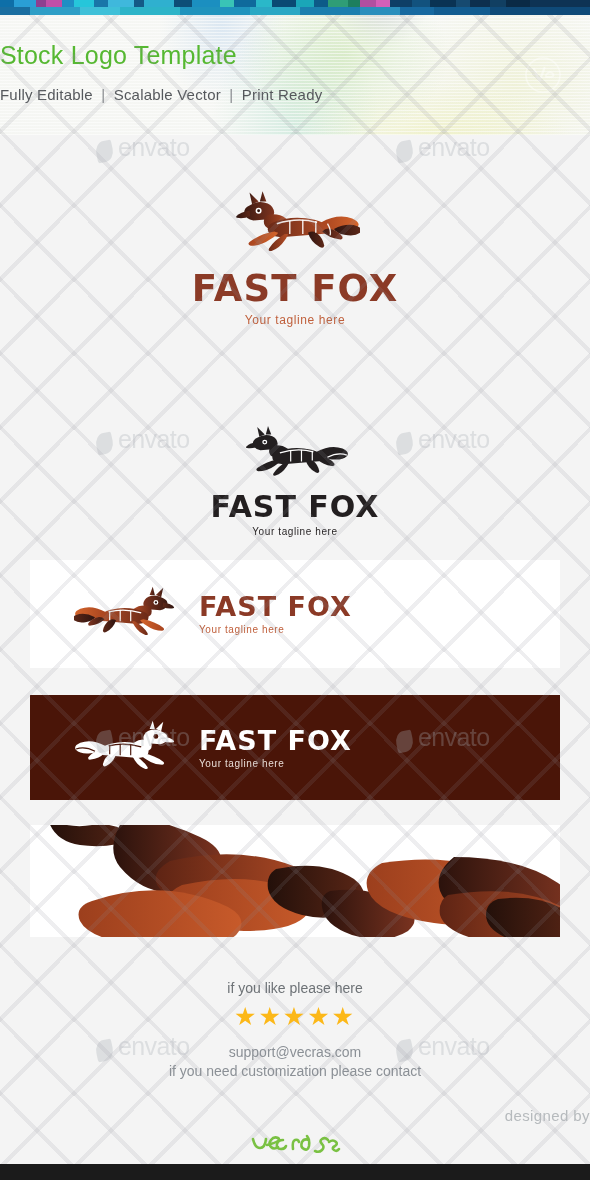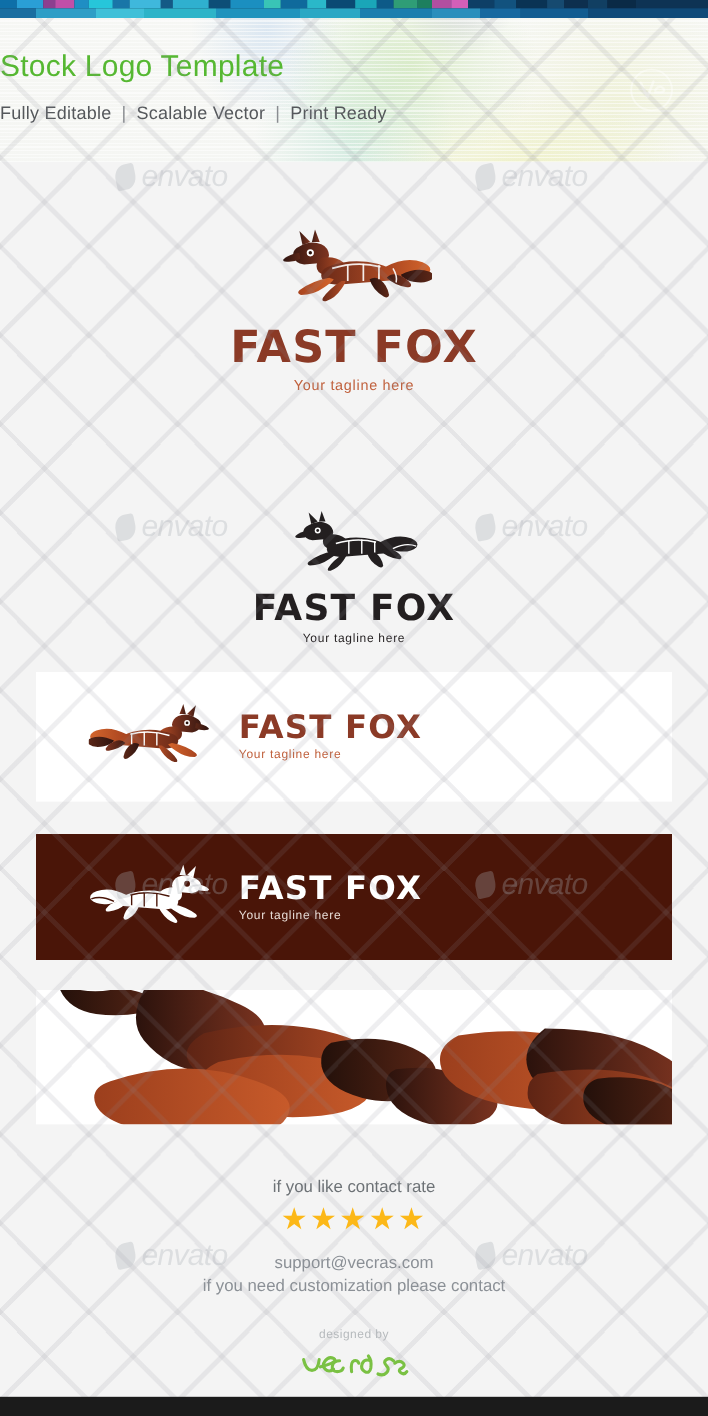--- a/index.html
+++ b/index.html
@@ -84,24 +84,23 @@
 
   .ve-badge{
     position:absolute; top:38px; right:25px;
     width:44px; height:44px; z-index:5;
     opacity:.5;
   }
 
   
   .env{
     position:absolute; z-index:7;
-    display:flex; align-items:center; gap:5px;
+    display:flex; align-items:flex-end; gap:5px;
     opacity:.30; pointer-events:none;
     color:#9aa0a6;
-    font-style:italic;
   }
   .env .leaf{
     width:17px; height:21px;
     background:#a7adb3;
     border-radius:55% 12% 55% 12%;
     transform:rotate(-12deg);
   }
   .env .txt{ font-size:25px; letter-spacing:-.6px; color:#a7adb3; }
   .env-1{ left:96px;  top:133px; }
   .env-2{ left:396px; top:133px; }
@@ -154,21 +153,21 @@
   .zoom-art{ position:absolute; left:0; top:0; width:530px; height:112px; }
 
   
   .footer{
     position:absolute; top:980px; left:0;
     width:590px; text-align:center; z-index:8;
   }
   .rate-label{ font-size:14px; color:#6d7276; }
   .stars{ margin-top:8px; font-size:25px; color:#fcb818; letter-spacing:2px; line-height:1; }
   .contact{ margin-top:14px; font-size:14px; color:#8b9096; line-height:1.35; }
-  .designed{ margin-top:26px; font-size:10px; color:#b6babd; letter-spacing:.4px; }
+  .designed{ margin-top:26px; font-size:15px; color:#b6babd; letter-spacing:.4px;text-align:right; }
   .vecras{ margin-top:6px; }
 
   
   .bottom-bar{
     position:absolute; left:0; bottom:0;
     width:590px; height:16px;
     background:#1b1b1b; z-index:9;
   }
 </style>
 </head>
@@ -455,21 +454,21 @@
   <div class="env env-7">
     <span class="leaf"></span>
     <span class="txt">envato</span>
   </div>
   <div class="env env-8">
     <span class="leaf"></span>
     <span class="txt">envato</span>
   </div>
 
   <div class="footer">
-    <div class="rate-label">if you like contact rate</div>
+    <div class="rate-label">if you like please here</div>
     <div class="stars">★★★★★</div>
     <div class="contact">
       <div>support@vecras.com</div>
       <div>if you need customization please contact</div>
     </div>
     <div class="designed">designed by</div>
     <div class="vecras">
       <svg width="92" height="26" viewBox="0 0 92 26">
         <g fill="none" stroke="#7ac143" stroke-width="2.6" stroke-linecap="round" stroke-linejoin="round">
           <path d="M4 9 q2 9 7 9 q5 0 6-9"></path>

